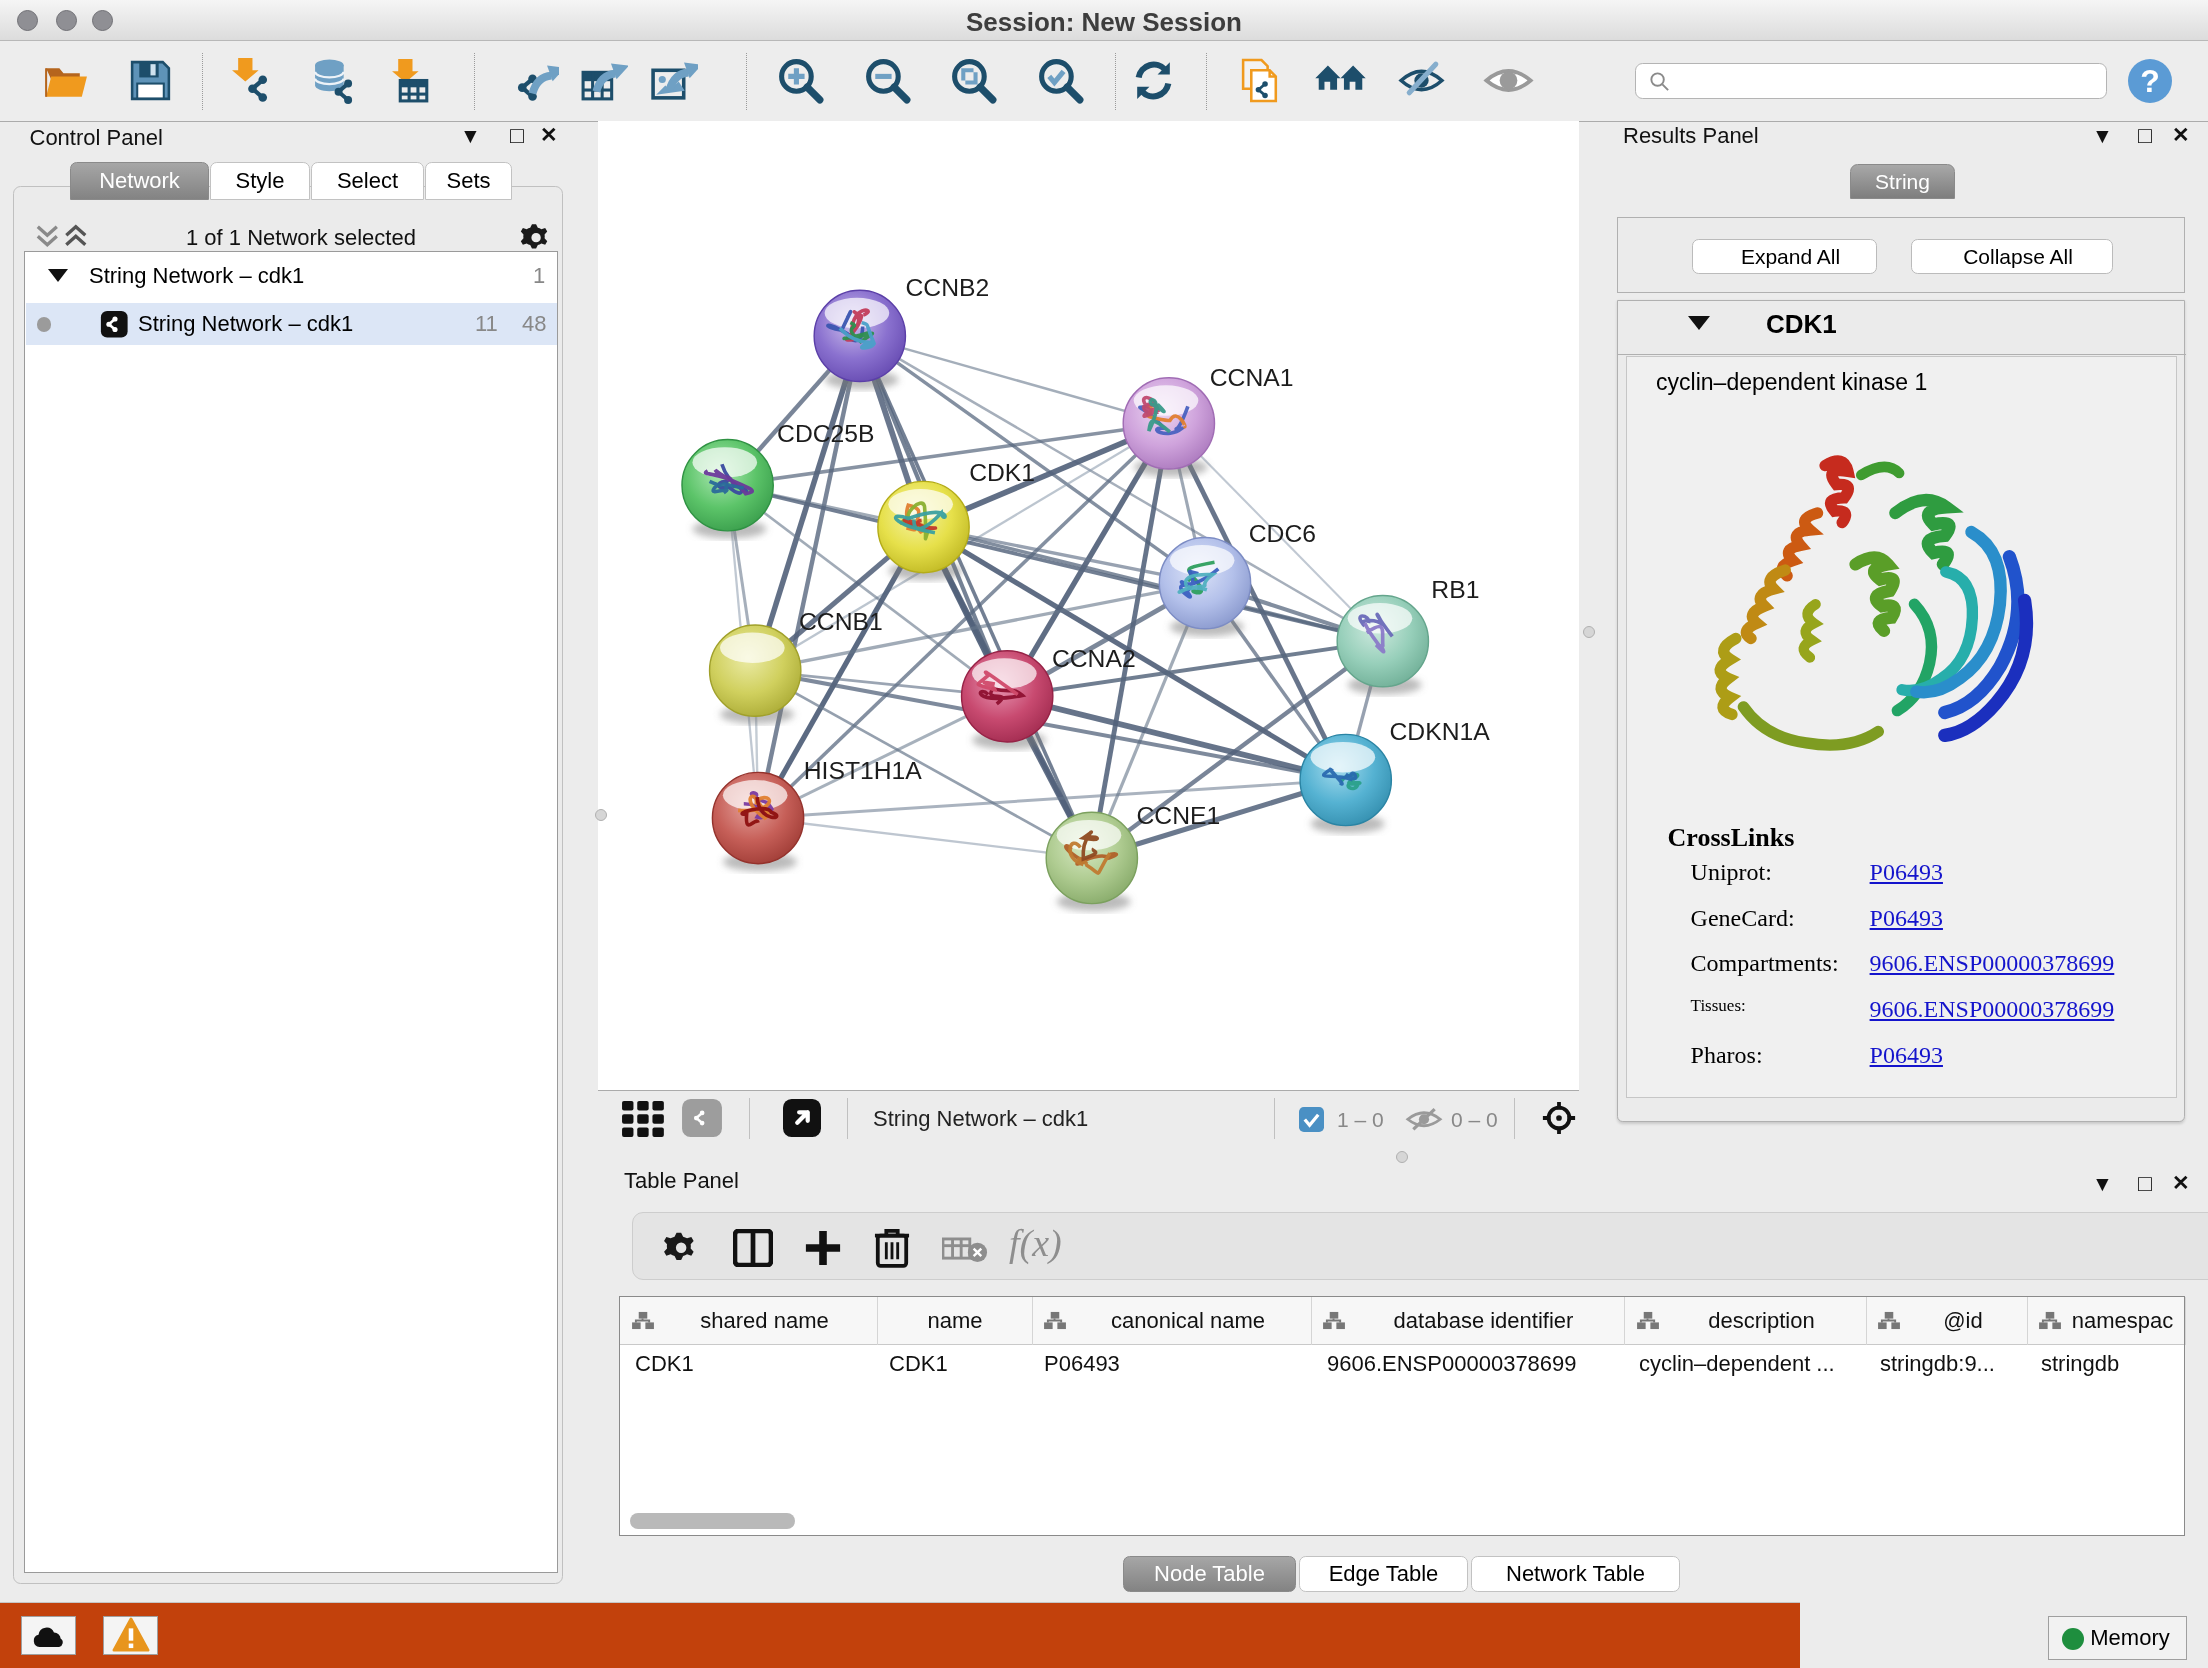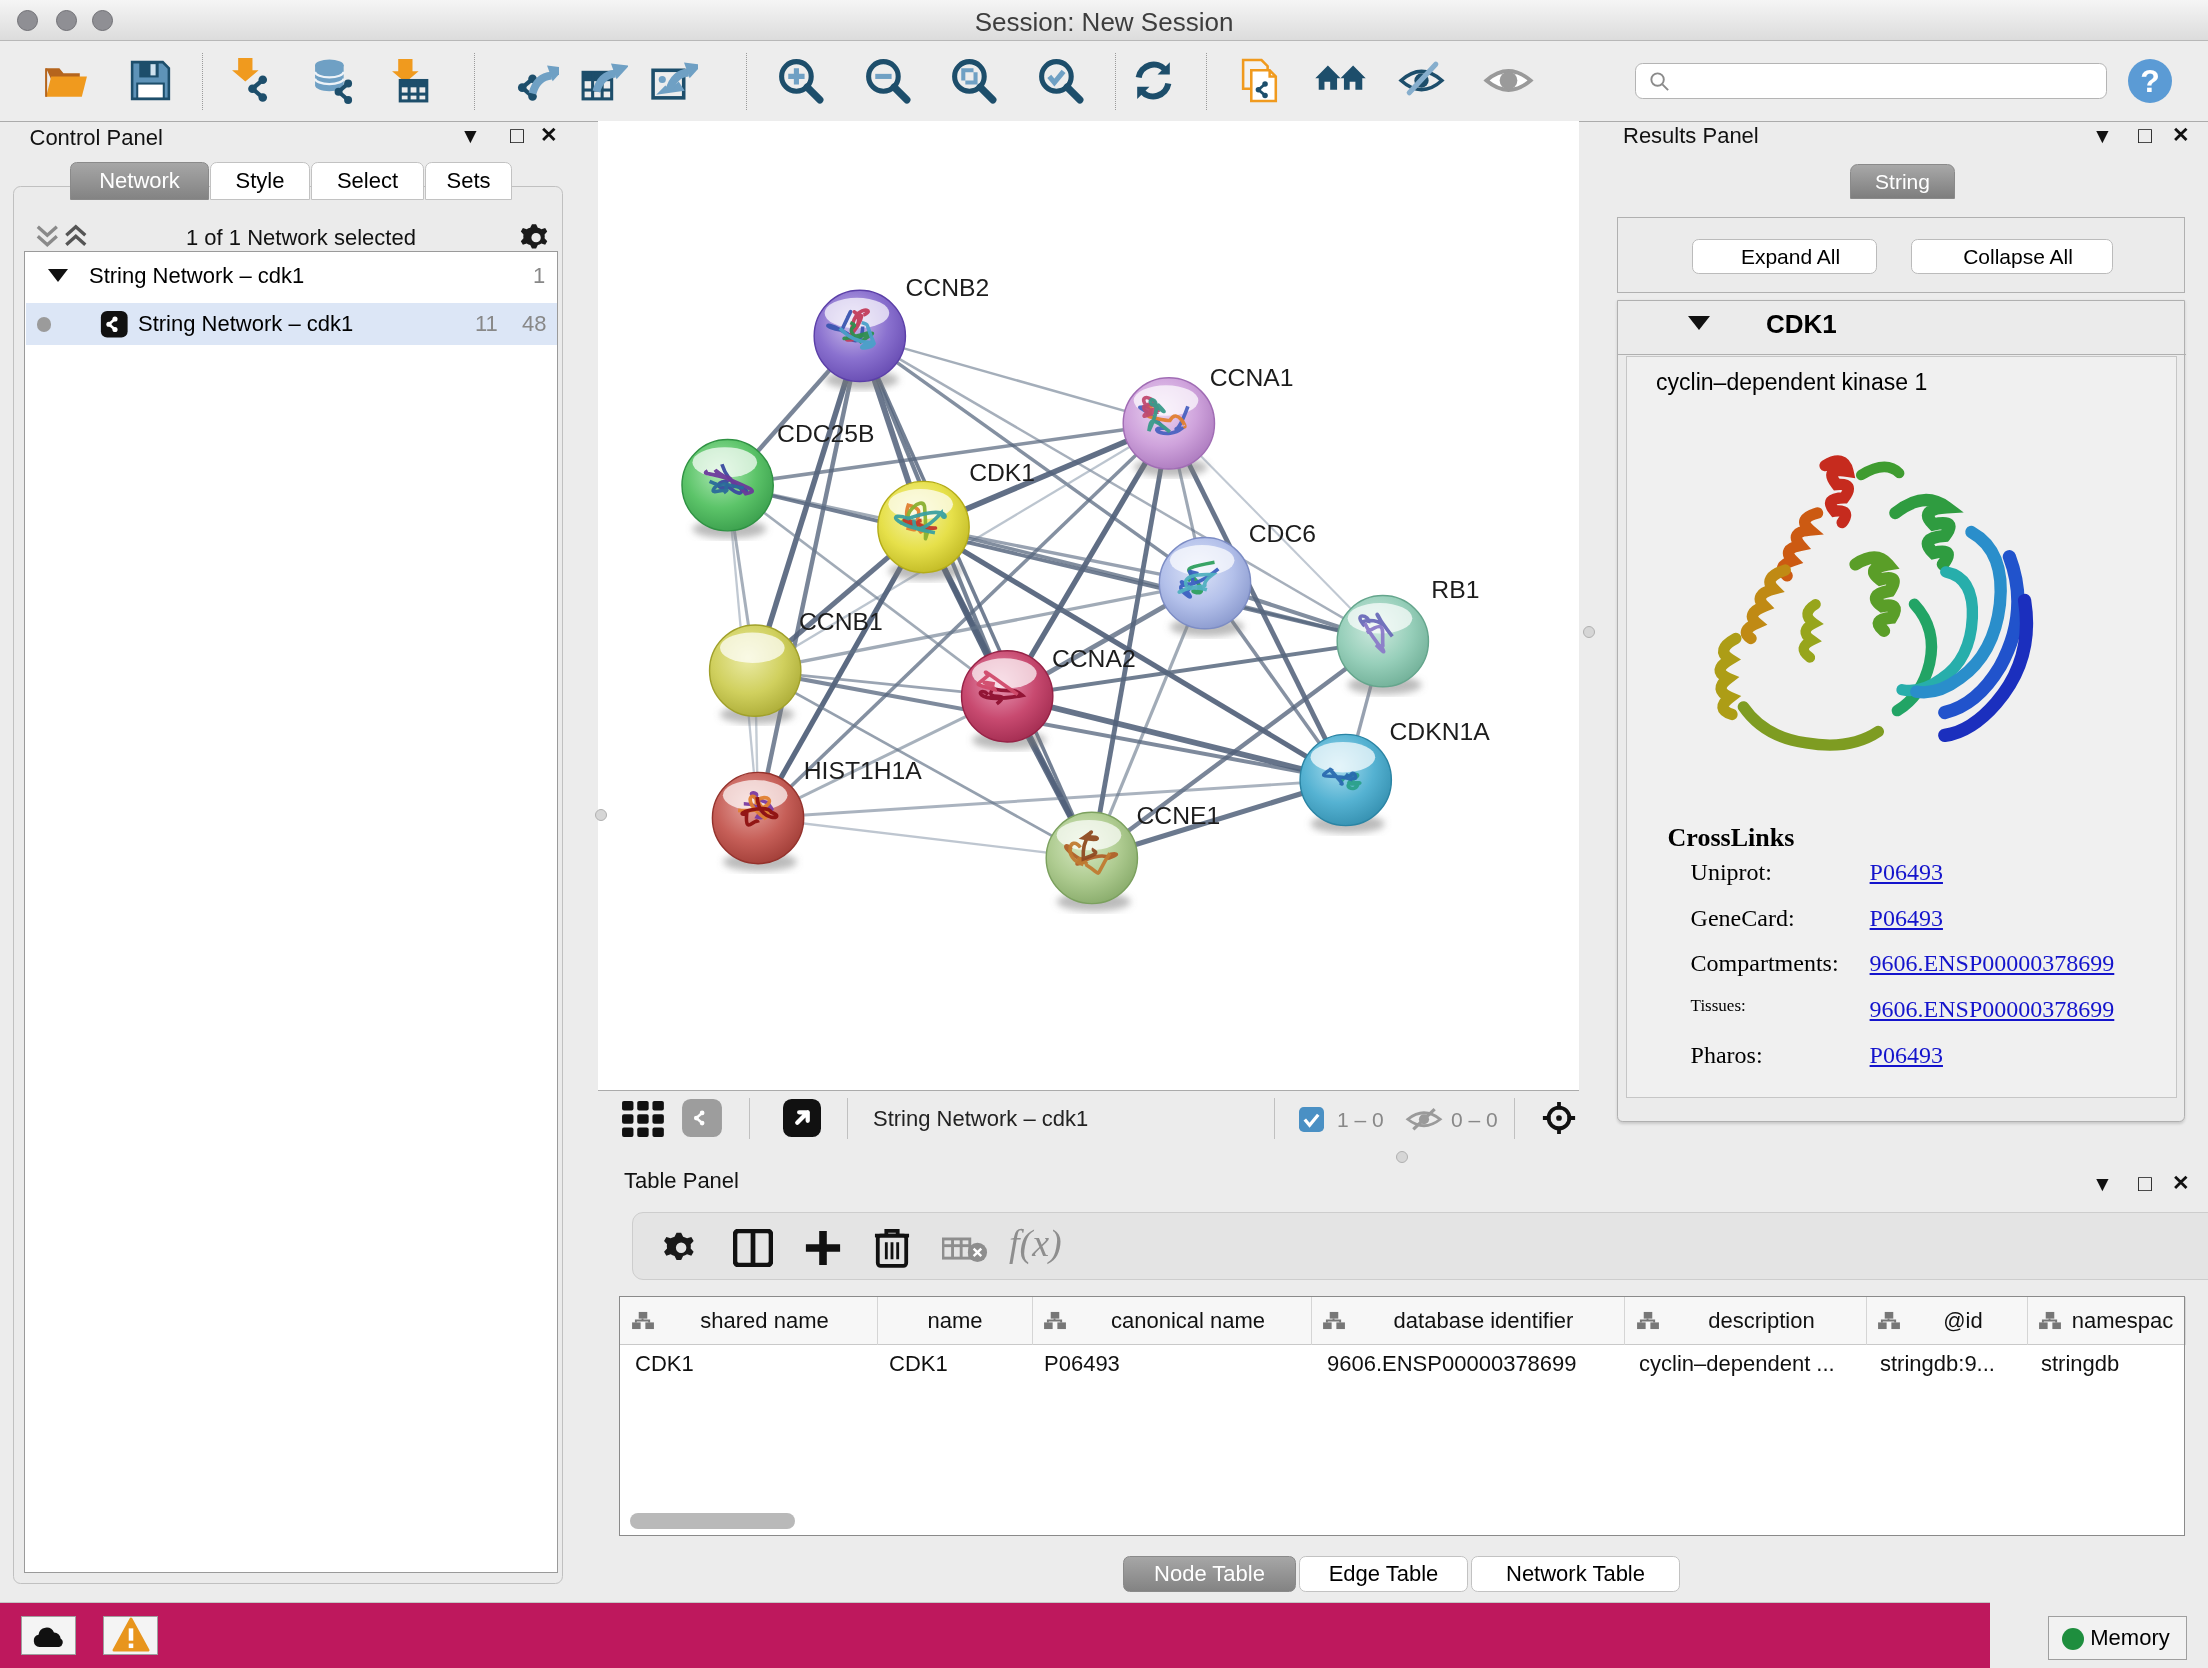--- a/index.html
+++ b/index.html
@@ -2,21 +2,21 @@
 <html style="font-size:15px"><head><meta charset="utf-8"><style>
 html,body{margin:0;padding:0;width:2208px;height:1668px;overflow:hidden;
  font-family:"Liberation Sans",sans-serif;background:#ececec;}
 *{box-sizing:border-box}
 .abs{position:absolute}
 #titlebar{position:absolute;left:0;top:0;width:2208px;height:41px;
  background:linear-gradient(#f5f5f5,#dcdcdc);border-bottom:1px solid #b8b8b8;}
 .tl{position:absolute;top:9.5px;width:21px;height:21px;border-radius:50%;
  background:#8f8f94;border:1px solid #707075;}
 #title{position:absolute;top:6.7px;left:0;width:100%;text-align:center;font-size:26px;
- font-weight:400;color:#3d3d3d;}
+ font-weight:700;color:#3d3d3d;}
 #toolbar{position:absolute;left:0;top:41px;width:2208px;height:81px;background:#ededed;
  border-bottom:1px solid #ababab;}
 .vsep{position:absolute;top:12.4px;height:57px;border-left:1.9px dotted #9a9a9a;}
 #searchbox{position:absolute;left:1635px;top:63px;width:472px;height:36px;background:#fff;
  border:1px solid #b4b4b4;border-radius:7.6px;}
 #helpbtn{position:absolute;left:2128px;top:59px;width:44px;height:44px;border-radius:50%;
  background:#5b9bd5;color:#fff;font-size:32px;font-weight:700;text-align:center;line-height:44px;}
 .pnl-hdr{font-size:22px;color:#111;}
 .winbtn{position:absolute;font-size:21px;color:#111;}
 .tab{position:absolute;height:38px;background:#fff;border:1px solid #c2c2c2;
@@ -46,21 +46,21 @@
  border:1px solid #cdcdcd;border-radius:11px;}
 #tbl{position:absolute;left:619px;top:1296px;width:1566px;height:240px;background:#fff;
  border:1px solid #8a8a8a;}
 #tbl-hdr{position:absolute;left:0;top:0;width:100%;height:48px;background:#f7f7f7;
  border-bottom:1px solid #c9c9c9;font-size:22px;color:#111;}
 .th{position:absolute;top:0;height:48px;line-height:48px;text-align:center;
  border-right:1px solid #d5d5d5;}
 .td{position:absolute;top:50px;height:34px;line-height:34px;font-size:22px;color:#111;}
 #hscroll{position:absolute;left:9.5px;bottom:5.7px;width:165px;height:16px;background:#b9b9b9;
  border-radius:8.6px;}
-#statusbar{position:absolute;left:0;top:1602px;width:1990px;height:67px;background:#be185d;
+#statusbar{position:absolute;left:0;top:1602px;width:1800px;height:67px;background:#c2410c;
  border-top:1px solid #c6c6c6;}
 .sbtn{position:absolute;top:13.3px;width:55px;height:39px;background:#f4f4f4;
  border:1px solid #9f9f9f;}
 #membtn{position:absolute;left:2048px;top:13.3px;width:139px;height:44px;background:#f2f2f2;
  border:1px solid #9f9f9f;font-size:22px;line-height:42px;text-align:center;padding-left:25px;}
 .circ-handle{position:absolute;width:12.4px;height:12.4px;border-radius:50%;background:#d6d6d6;
  border:1px solid #b0b0b0;}
 </style></head><body>
 <div id="titlebar">
     <div class="tl" style="left:17px"></div>

